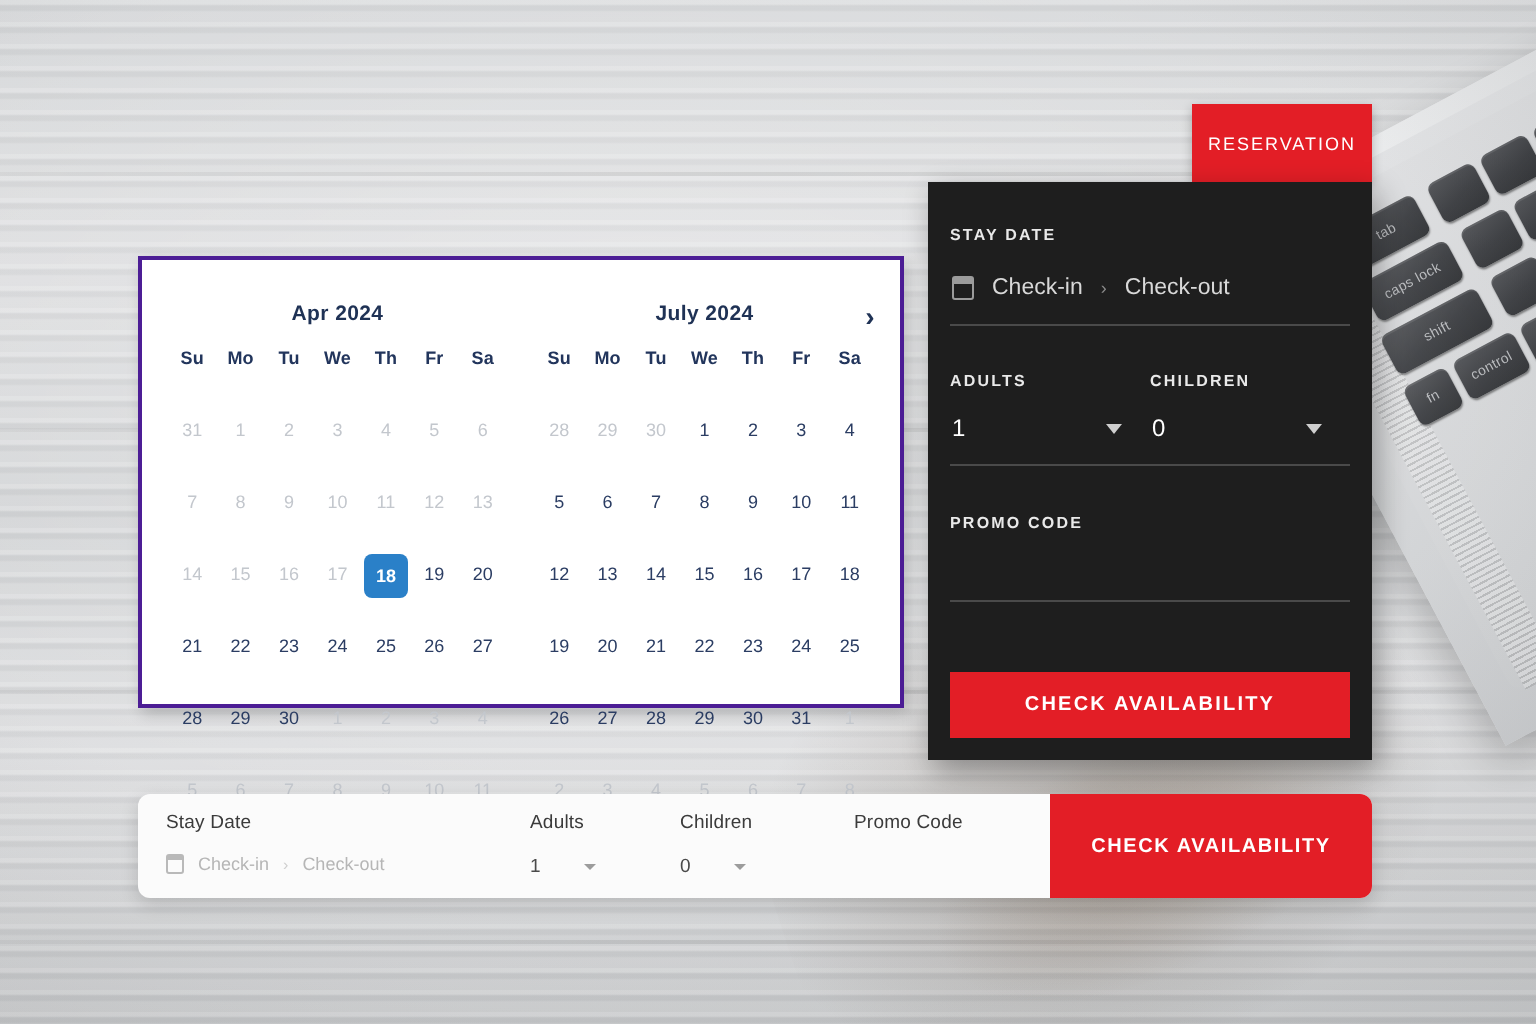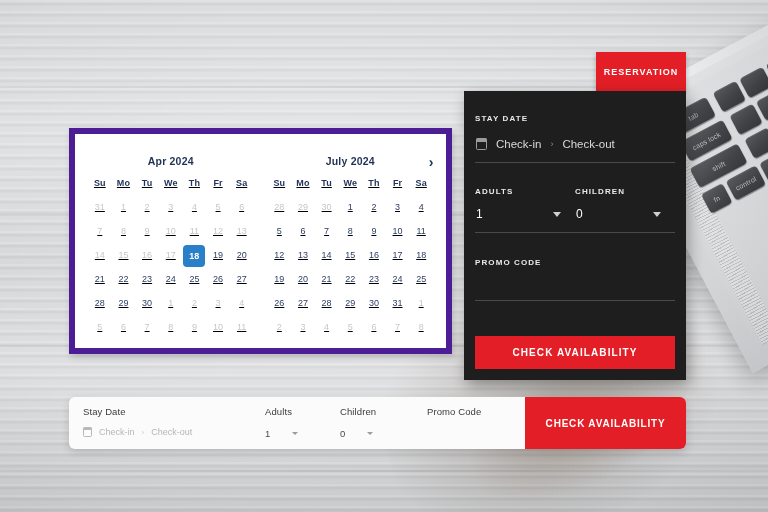--- a/index.html
+++ b/index.html
@@ -97,21 +97,21 @@
     background: radial-gradient(55% 55% at 50% 50%, rgba(120,95,70,0.28), rgba(120,95,70,0) 72%);
     transform: rotate(-26deg);
   }
 
   
   .calendar {
     position: absolute;
     left: 69px; top: 128px;
     width: 383px; height: 226px;
     background: #ffffff;
-    border: 6px solid #4c1d95;
+    border: 2px solid #4c1d95;
     box-shadow: 2px 3px 7px rgba(0,0,0,0.18);
     padding: 10px 13px 8px 13px;
     display: flex;
     gap: 14px;
   }
   .cal-month { width: 176px; position: relative; }
   .cal-title {
     text-align: center;
     font-size: 10.5px;
     font-weight: bold;
@@ -125,22 +125,21 @@
     display: flex; align-items: center; justify-content: center;
     color: #1f3255;
     font-size: 14px;
     font-weight: bold;
     cursor: pointer;
     line-height: 1;
   }
   .cal-grid {
     display: grid;
     grid-template-columns: repeat(7, 1fr);
-    row-gap: 5px;
-    text-decoration: underline;
+    row-gap: 17px;
   }
   .cal-dow {
     text-align: center;
     font-size: 9px;
     font-weight: bold;
     color: #22355c;
     padding-bottom: 5px;
     letter-spacing: .1px;
   }
   .cal-day {
@@ -165,21 +164,21 @@
   }
 
   
   .res-tab {
     position: absolute;
     left: 596px; top: 52px;
     width: 90px; height: 39px;
     background: #e31e26;
     color: #ffffff;
     font-size: 9px;
-    font-weight: bold;
+    font-weight: normal;
     letter-spacing: 1px;
     display: flex; align-items: center; justify-content: center;
     cursor: pointer;
     box-shadow: 0 2px 5px rgba(0,0,0,0.25);
   }
   .res-panel {
     position: absolute;
     left: 464px; top: 91px;
     width: 222px; height: 289px;
     background: #1e1e1e;

